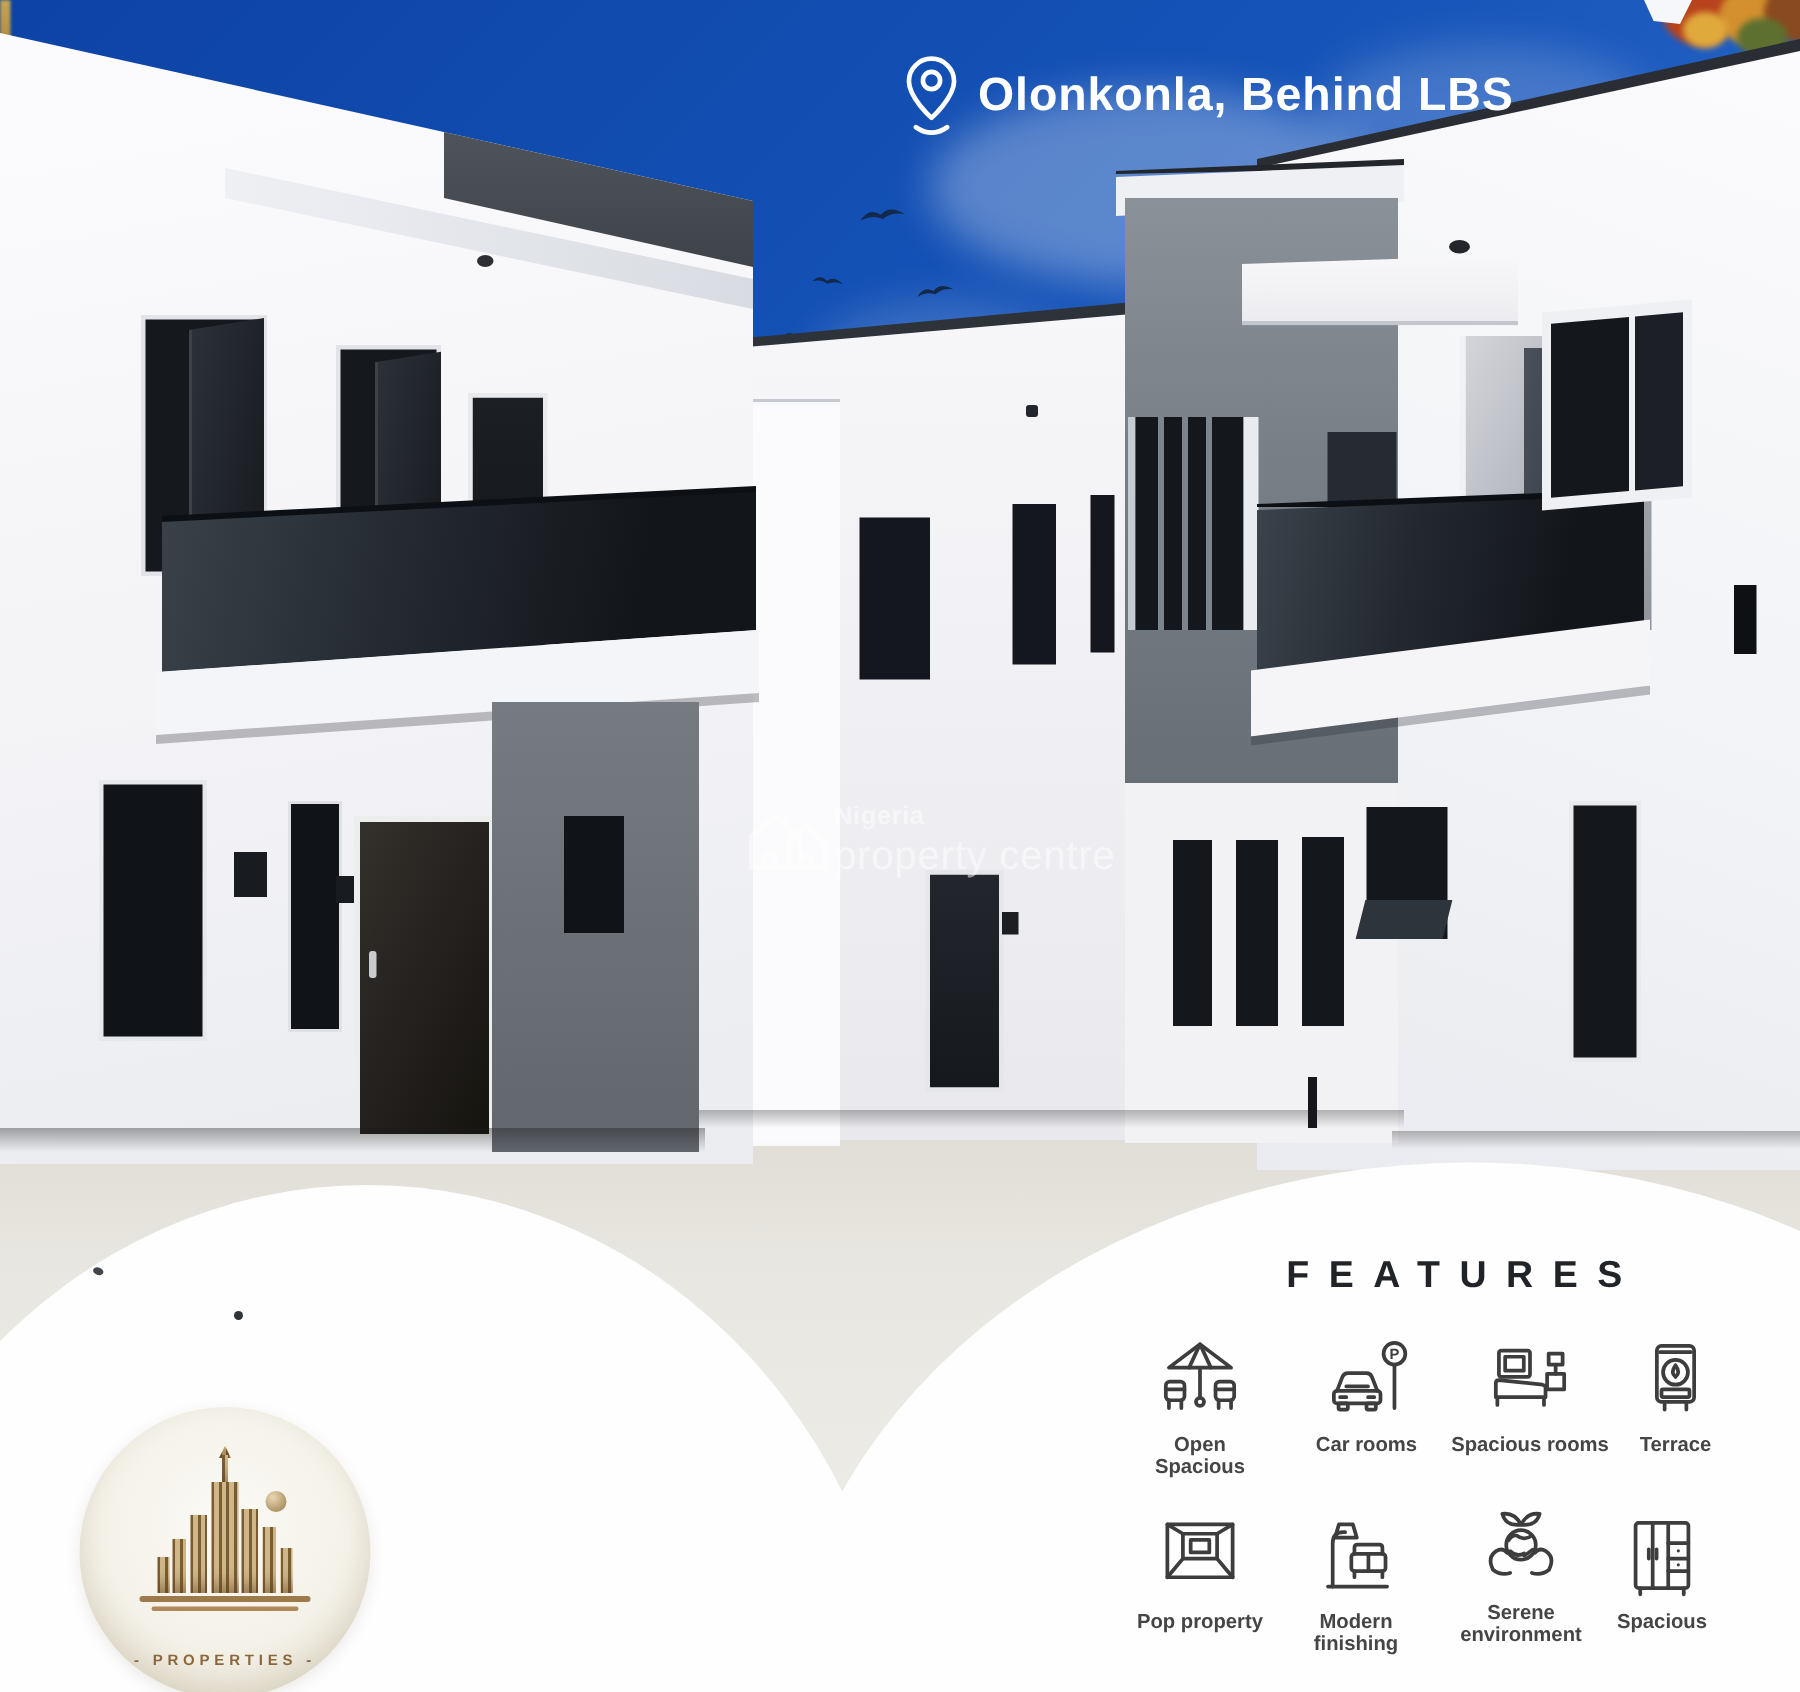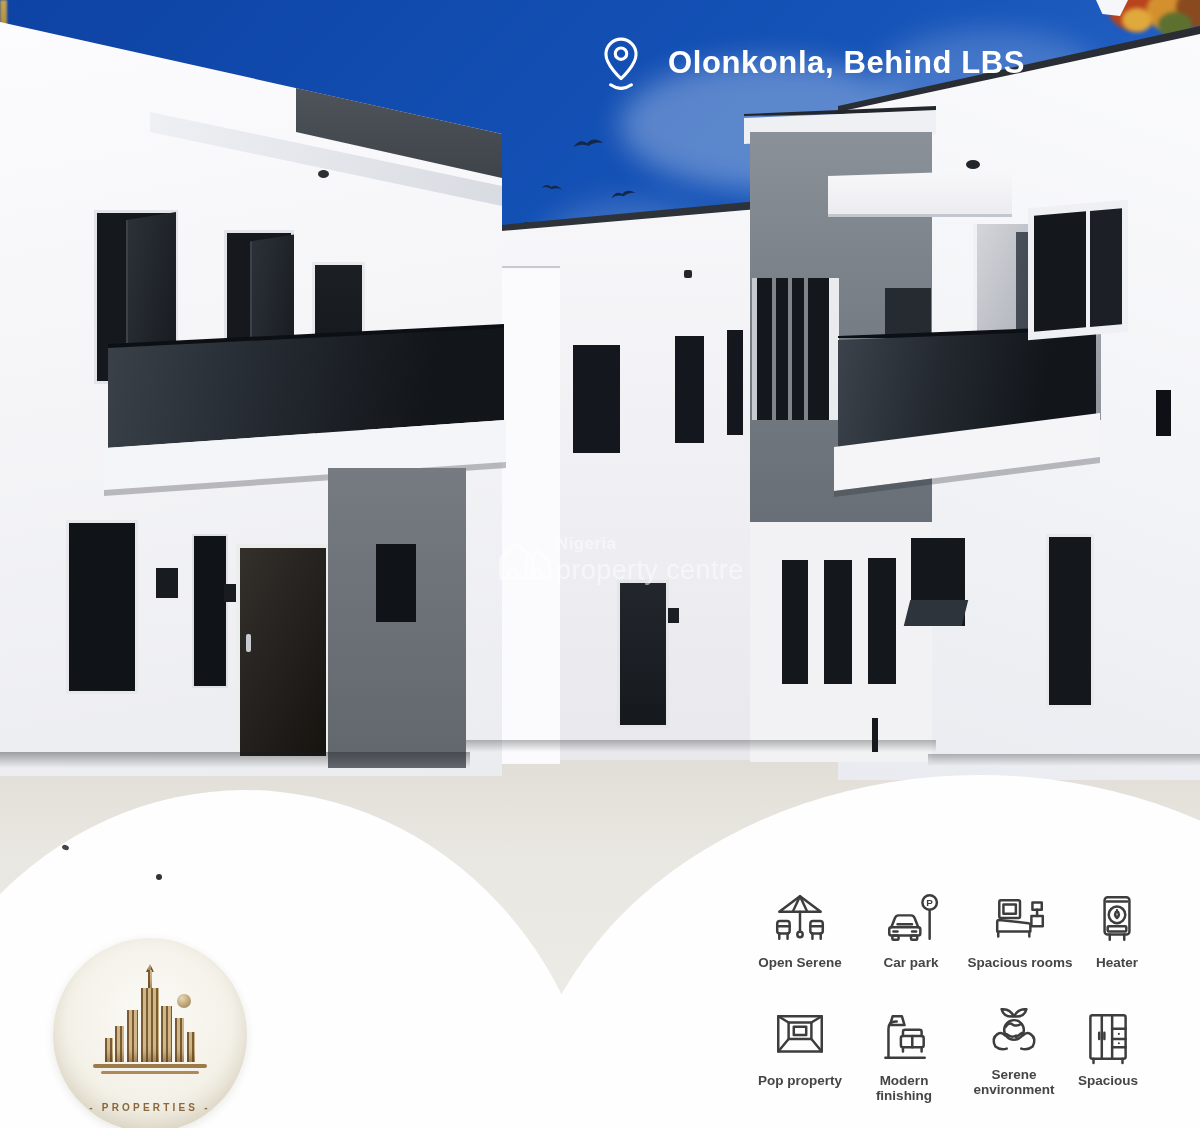--- a/index.html
+++ b/index.html
@@ -10,21 +10,21 @@
   .sky{inset:0;background:linear-gradient(135deg,#0d43a4 0%,#1553b8 38%,#2f6ccd 70%,#6c9ce2 100%);}
   .cloud{border-radius:50%;filter:blur(14px);}
   
   .ground{left:0;right:0;top:668px;bottom:0;
           background:linear-gradient(180deg,#c9c5bc 0%,#dedbd4 14%,#e9e7e1 40%,#efeee9 100%);}
   .shadowline{background:linear-gradient(180deg,rgba(25,26,28,.38),rgba(25,26,28,0));}
   
   .white-ellipse{background:#fefefe;border-radius:50%;}
   
   .loc{display:flex;align-items:center;gap:12px;color:#ffffff;}
-  .loc-text{font-size:31px;font-weight:600;letter-spacing:.6px;margin-left:16px;}
+  .loc-text{font-size:31px;font-weight:600;letter-spacing:.6px;}
   
   .wm{display:flex;align-items:center;opacity:.52;color:#fff;}
   .wm-top{font-size:17px;font-weight:600;letter-spacing:.4px;}
   .wm-bottom{font-size:27px;font-weight:500;letter-spacing:.4px;margin-top:1px;}
   
   .logo-circle{left:53px;top:938px;width:194px;height:194px;border-radius:50%;
     background:radial-gradient(circle at 50% 40%,#fbfaf6 0%,#f4f1e8 55%,#e7e2d3 82%,#dbd5c5 100%);
     box-shadow:0 3px 10px rgba(60,50,30,.10), inset 0 -8px 18px rgba(150,135,100,.18);}
   .gold-bar{background:repeating-linear-gradient(90deg,#7c5c33 0 2px,#cfb789 2px 5px);
             box-shadow:inset 0 -14px 10px -8px rgba(90,60,25,.45);}
@@ -210,45 +210,46 @@
     <div class="sc gold-bar" style="left:62px;top:88px;width:9px;height:36px;"></div>
     <div class="sc gold-bar" style="left:122px;top:80px;width:9px;height:44px;"></div>
     <div class="sc gold-bar" style="left:52px;top:100px;width:8px;height:24px;"></div>
     <div class="sc gold-bar" style="left:134px;top:94px;width:8px;height:30px;"></div>
     <div class="sc" style="left:124px;top:56px;width:14px;height:14px;border-radius:50%;background:radial-gradient(circle at 35% 30%,#e8d7b4,#9a7a47);"></div>
     <div class="sc" style="left:40px;top:126px;width:114px;height:4px;background:#9c7a4a;border-radius:2px;"></div>
     <div class="sc" style="left:48px;top:133px;width:98px;height:3px;background:#b0895a;border-radius:2px;"></div>
     <div class="sc logo-sub">- PROPERTIES -</div>
   </div>
 
+  <div class="abs feat-title">FEATURES</div>
 
   <div class="fcell" style="left:752px;top:890px;width:96px;">
     <svg class="ficon" width="58" height="58" viewBox="0 0 56 56">
       <path d="M28 6 L8 21 H48 Z"></path>
         <path d="M28 6 L21 21 M28 6 L35 21 M28 21 V40"></path>
         <circle cx="28" cy="43" r="2.6"></circle>
       <rect x="6" y="30" width="12" height="12" rx="2.5"></rect>
         <path d="M8 42 V47 M16 42 V47 M6 35 H18"></path>
       <rect x="38" y="30" width="12" height="12" rx="2.5"></rect>
         <path d="M40 42 V47 M48 42 V47 M38 35 H50"></path>
     </svg>
-    <div class="flabel">Open Serene</div>
+    <div class="flabel">Open Spacious</div>
   </div>
   <div class="fcell" style="left:852px;top:890px;width:118px;">
     <svg class="ficon" width="58" height="58" viewBox="0 0 56 56">
       <path d="M9 36 l3.5 -9 q1 -2.5 3.5 -2.5 h12 q2.5 0 3.5 2.5 L35 36"></path>
       <rect x="7" y="36" width="30" height="8" rx="2"></rect>
       <rect x="10" y="44" width="6" height="4" rx="1"></rect>
         <rect x="28" y="44" width="6" height="4" rx="1"></rect>
       <path d="M11 40 h4 M29 40 h4 M15 33 h14"></path>
       <line x1="46" y1="20" x2="46" y2="47"></line>
         <circle cx="46" cy="12" r="7"></circle>
       <text x="46" y="15.5" text-anchor="middle" font-size="9.5" font-weight="bold" fill="#3d3d3d" stroke="none" font-family="Liberation Sans, sans-serif">P</text>
     </svg>
-    <div class="flabel">Car park</div>
+    <div class="flabel">Car rooms</div>
   </div>
   <div class="fcell" style="left:958px;top:890px;width:124px;justify-content:space-between;">
     <svg class="ficon" width="58" height="58" viewBox="0 0 56 56">
       <rect x="8" y="10" width="20" height="17" rx="1.5"></rect>
         <rect x="12" y="14" width="12" height="9"></rect>
       <path d="M6 40 V31 Q6 29 8 29 L36 32 Q38 32.5 38 34 V40 M6 40 H38 M7 40 v5 M37 40 v5"></path>
       <rect x="40" y="12" width="9" height="7"></rect>
         <path d="M44.5 19 V25"></path>
         <rect x="39" y="25" width="11" height="10"></rect>
     </svg>
@@ -256,21 +257,21 @@
   </div>
   <div class="fcell" style="left:1072px;top:890px;width:90px;">
     <svg class="ficon" width="58" height="58" viewBox="0 0 56 56">
       <rect x="16" y="7" width="24" height="36" rx="3"></rect>
         <path d="M18 11 H38"></path>
       <circle cx="28" cy="24" r="8"></circle>
         <path d="M28 19.5 q3.5 4.5 0 7.5 q-3.5 -3 0 -7.5"></path>
       <rect x="19" y="35" width="18" height="5" rx="1"></rect>
         <path d="M21 43 v5 M35 43 v5"></path>
     </svg>
-    <div class="flabel">Heater</div>
+    <div class="flabel">Terrace</div>
   </div>
 
   <div class="fcell" style="left:748px;top:1008px;width:104px;">
     <svg class="ficon" width="58" height="58" viewBox="0 0 56 56">
       <rect x="7" y="8" width="42" height="34"></rect>
         <rect x="17" y="14" width="22" height="16"></rect>
         <rect x="22" y="18" width="12" height="8"></rect>
       <path d="M7 8 L17 14 M49 8 L39 14 M7 42 L17 30 M49 42 L39 30"></path>
     </svg>
     <div class="flabel">Pop property</div>

